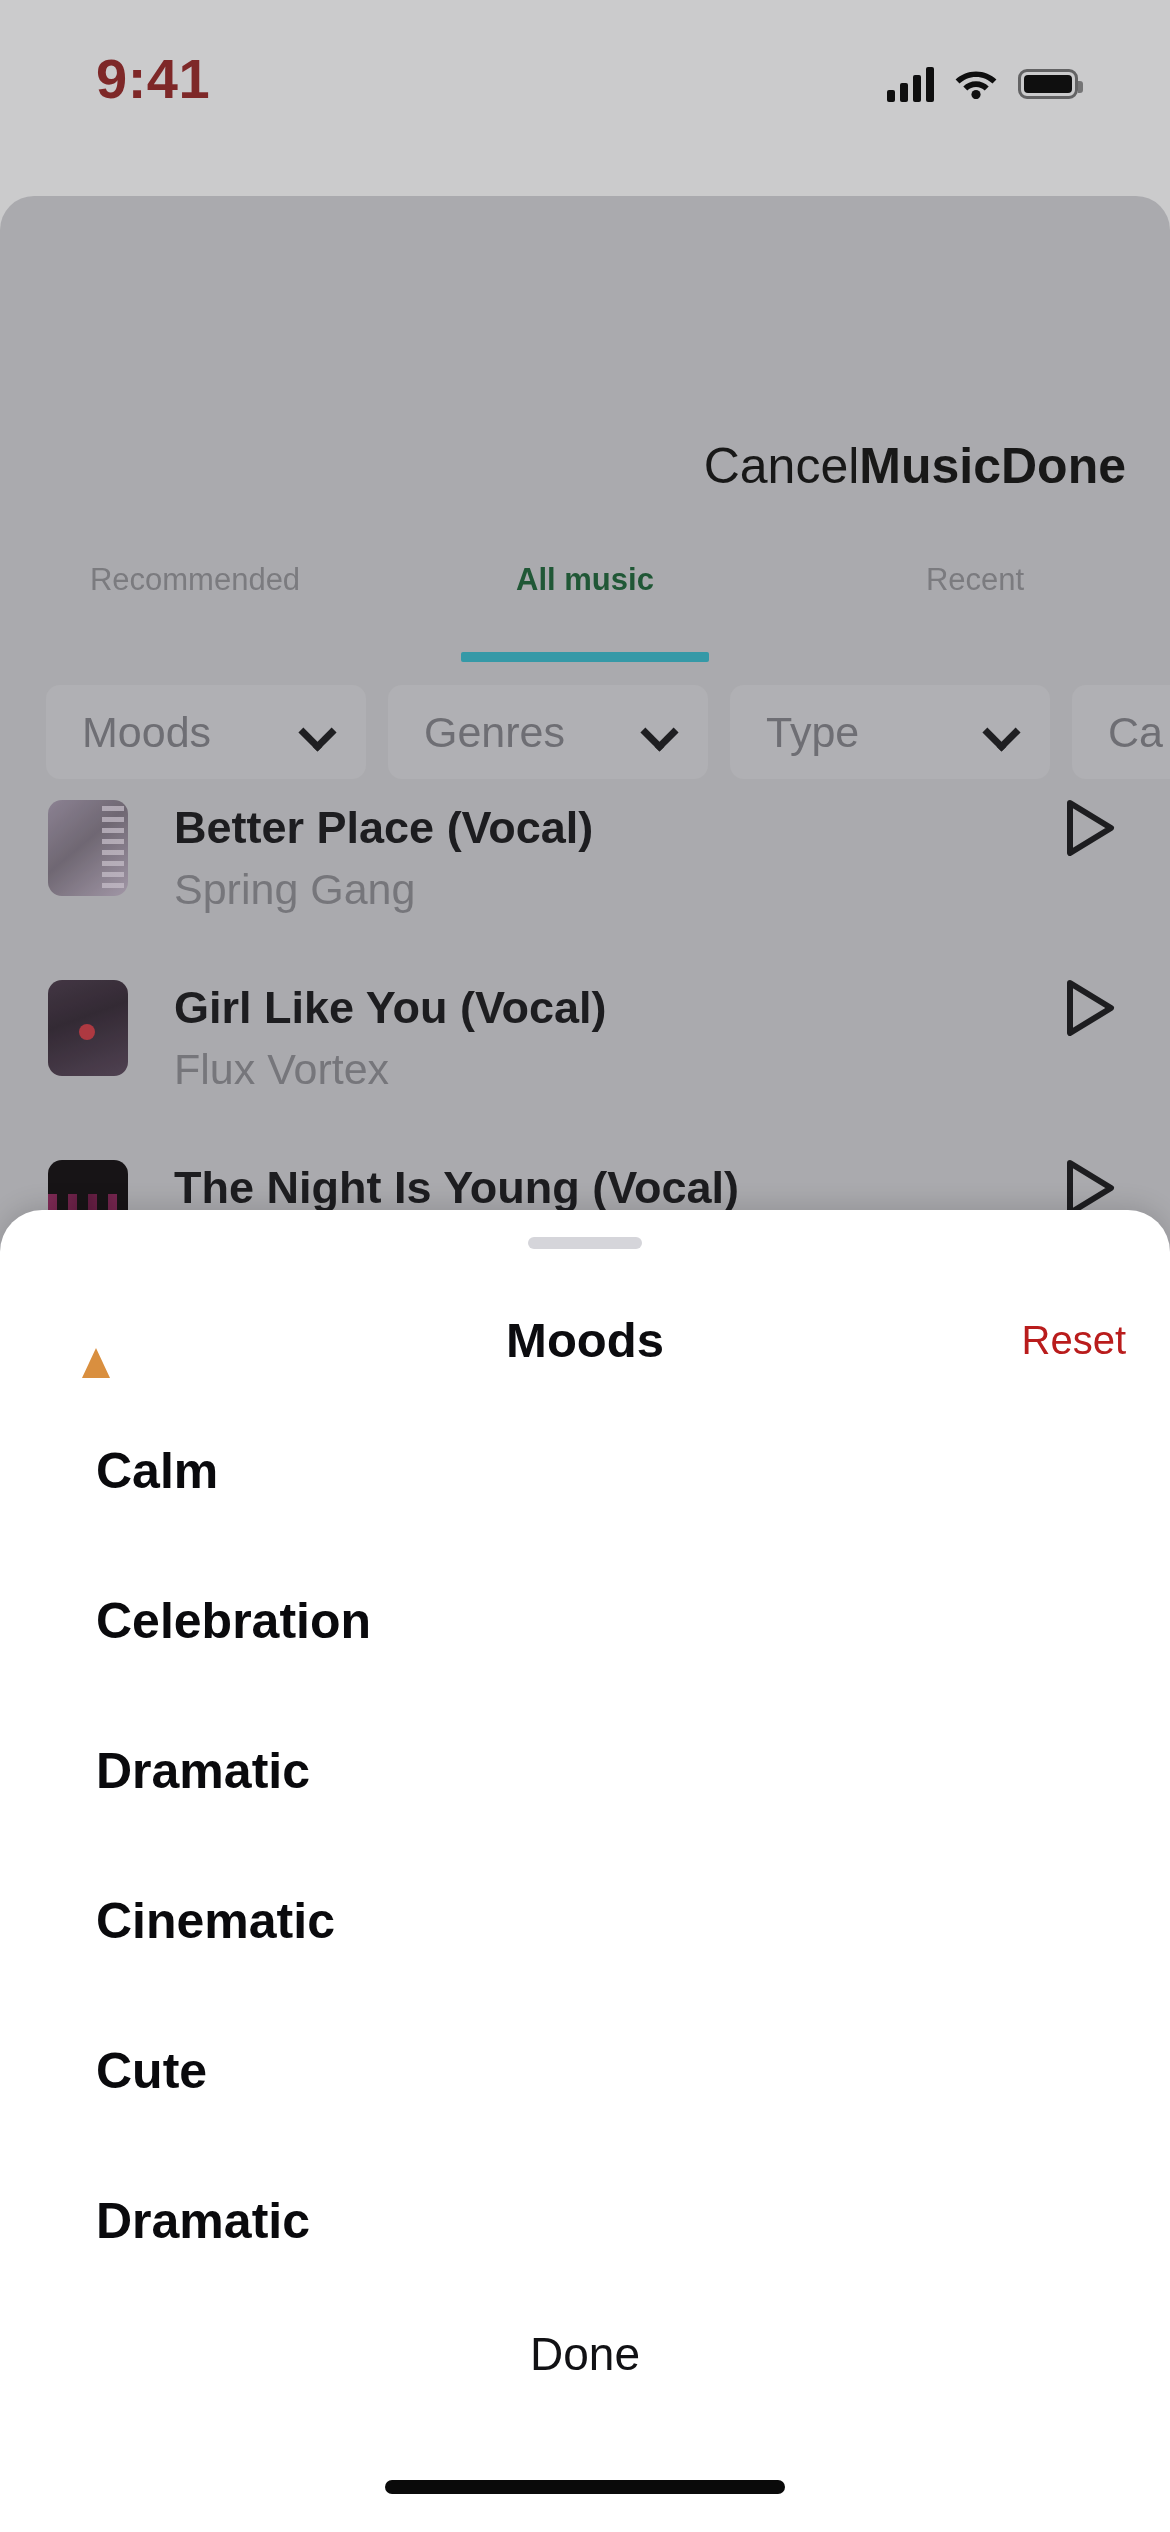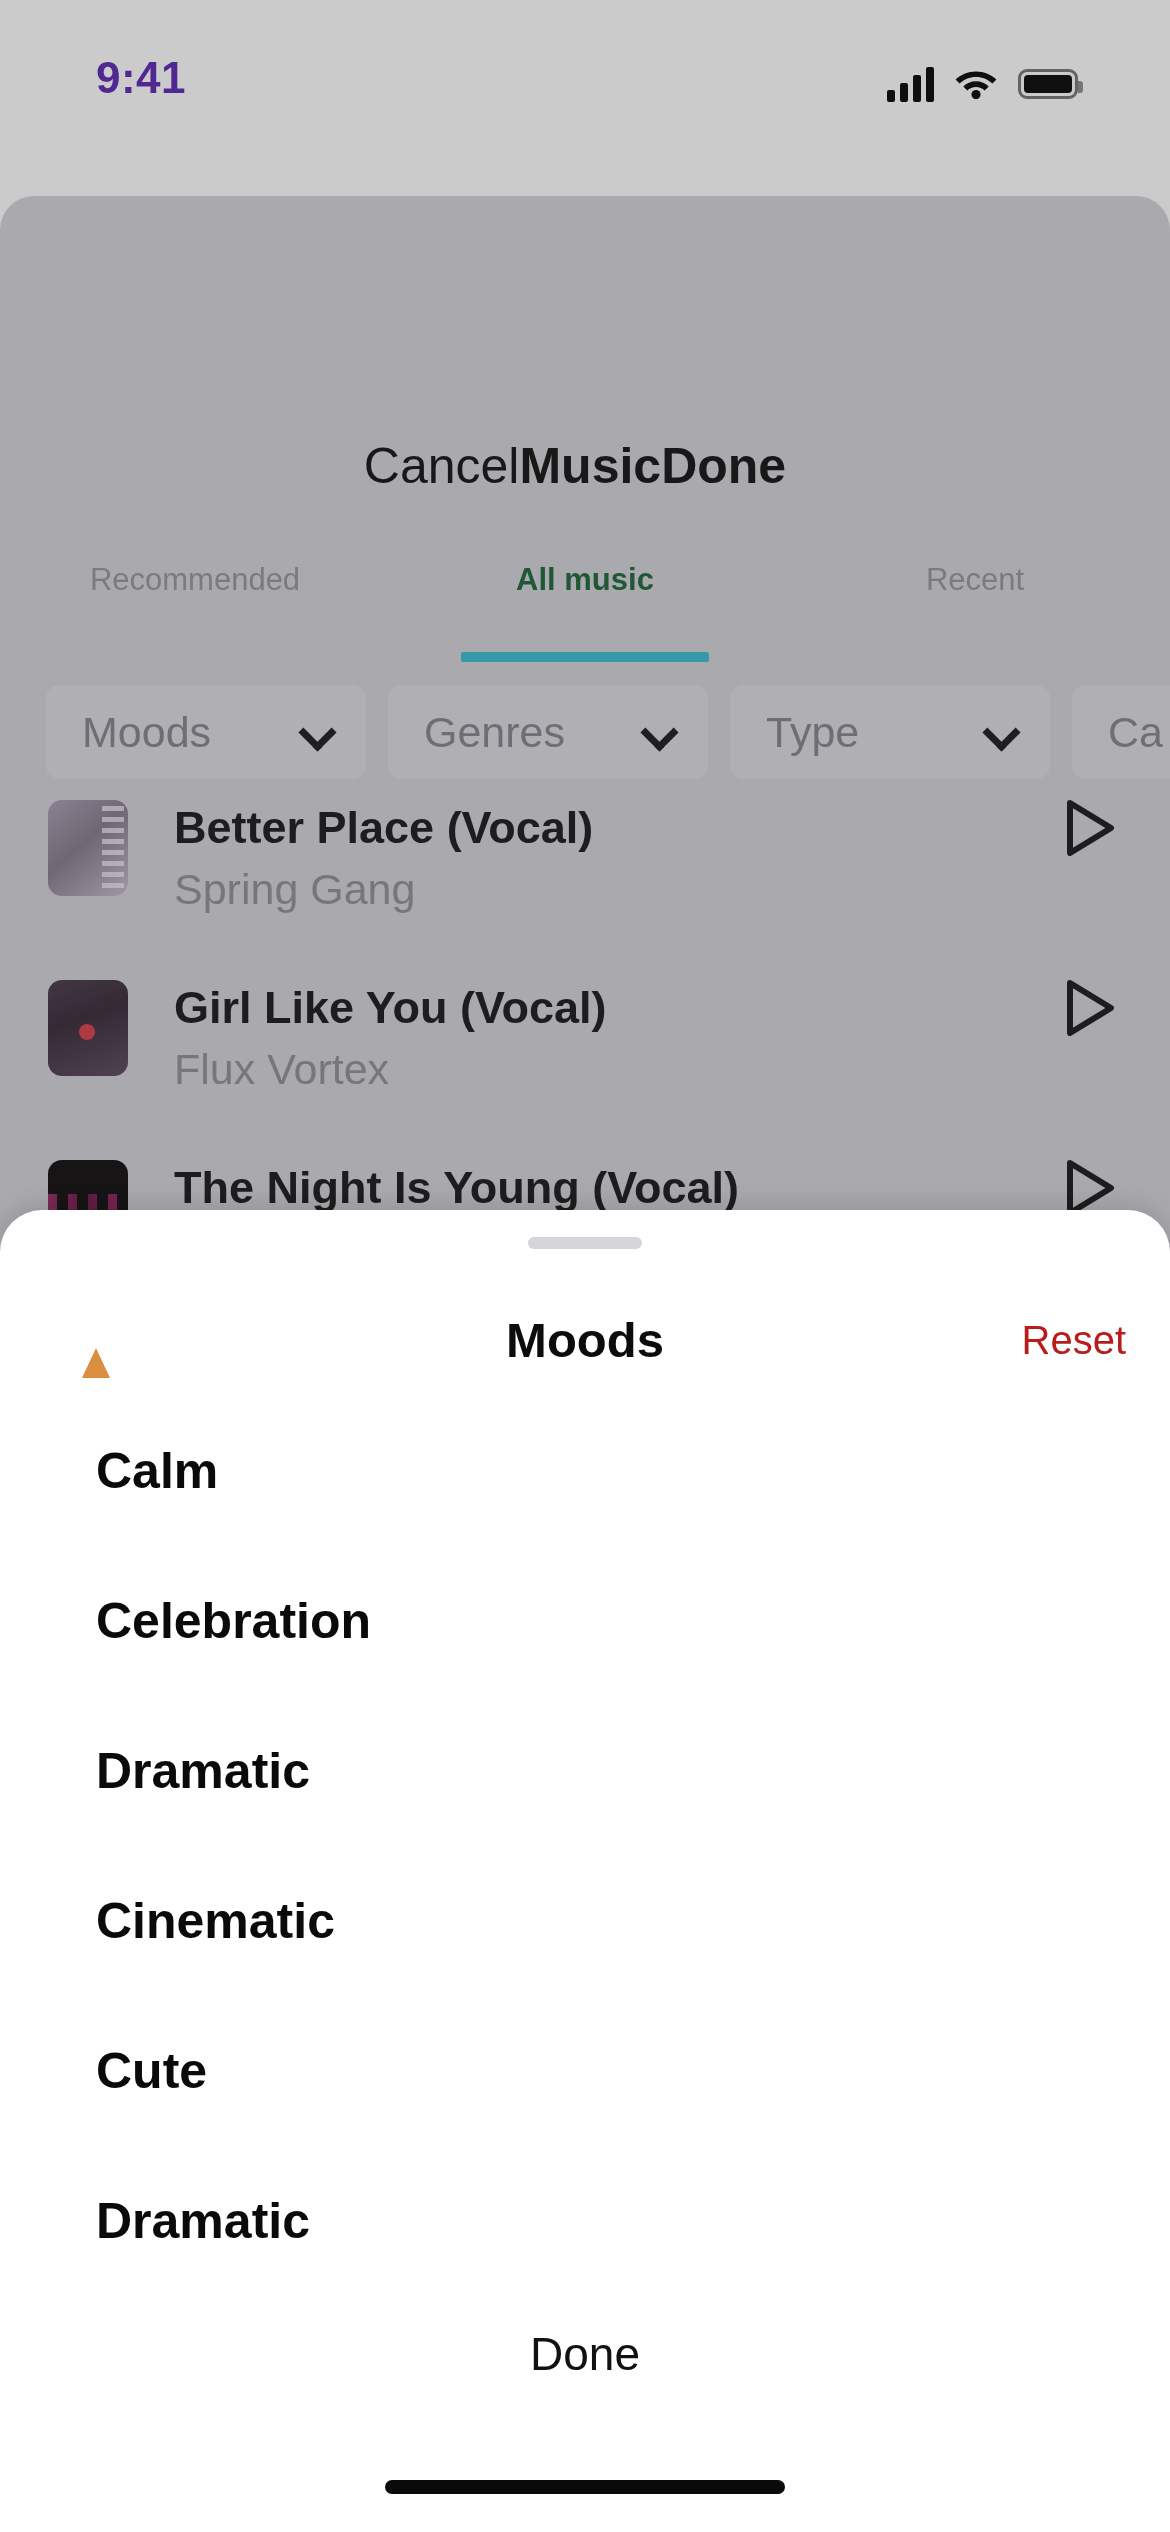--- a/index.html
+++ b/index.html
@@ -32,21 +32,21 @@
     pointer-events:none;
   }
 
   
   #status-bar{
     position:absolute; left:0; top:0; width:1170px; height:150px;
     display:flex; align-items:center; justify-content:space-between;
     padding:0 92px 0 96px;
   }
   #status-time{
-    font-size:44px; font-weight:700; color:#4c1d95; letter-spacing:0.5px;
+    font-size:56px; font-weight:700; color:#7f1d1d; letter-spacing:0.5px;
     margin-top:6px;
   }
   #status-right{ display:flex; align-items:center; gap:20px; margin-top:18px; }
   .cell-bars{ display:flex; align-items:flex-end; gap:5px; height:36px; }
   .cell-bars i{ display:block; width:8px; background:#000; border-radius:2px; }
   .cell-bars i:nth-child(1){ height:12px; }
   .cell-bars i:nth-child(2){ height:19px; }
   .cell-bars i:nth-child(3){ height:27px; }
   .cell-bars i:nth-child(4){ height:35px; }
   .battery{
@@ -55,21 +55,21 @@
   }
   .battery::after{
     content:""; position:absolute; right:-8px; top:9px; width:5px; height:12px;
     background:rgba(0,0,0,.45); border-radius:0 3px 3px 0;
   }
   .battery i{ display:block; width:100%; height:100%; background:#000; border-radius:4px; }
 
   
   #nav-bar{
     position:absolute; left:0; top:196px; width:1170px; height:148px;
-    display:flex; align-items:center; justify-content:center;
+    display:flex; align-items:center; justify-content:flex-end;
     padding:0 44px 0 24px;
   }
   #nav-cancel{ font-size:50px; font-weight:400; color:#0b0b0b; }
   #nav-title{ font-size:50px; font-weight:700; color:#0b0b0b; }
   #nav-done{ font-size:50px; font-weight:700; color:#0b0b0b; }
 
   
   #tab-bar{
     position:absolute; left:0; top:344px; width:1170px; height:128px;
     display:flex; align-items:flex-start;

